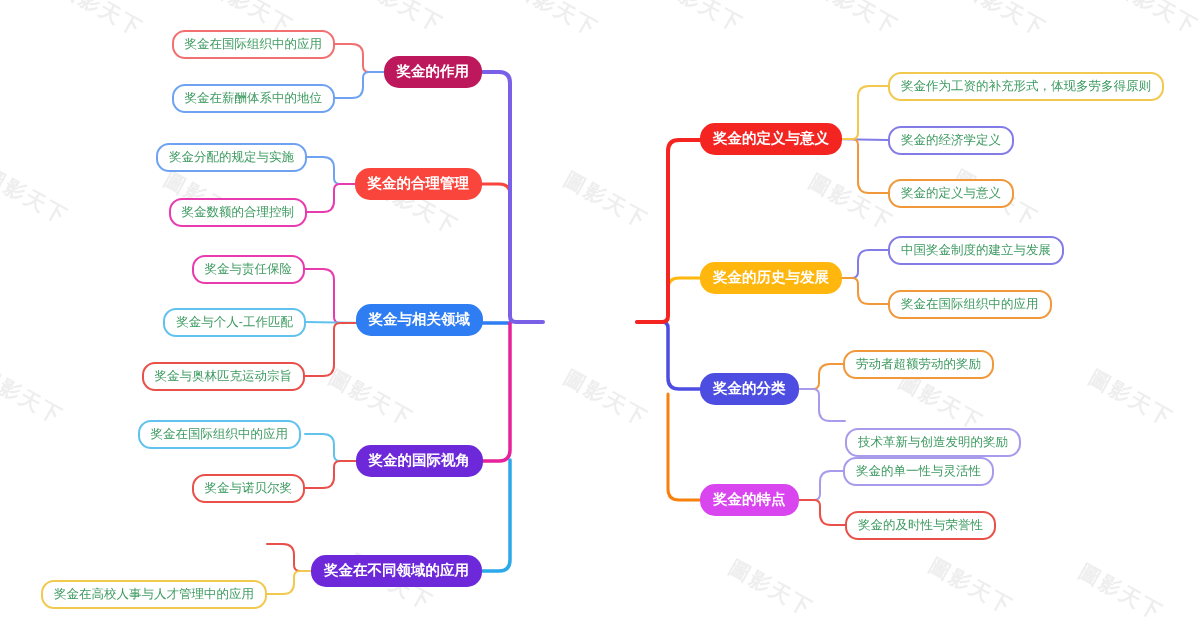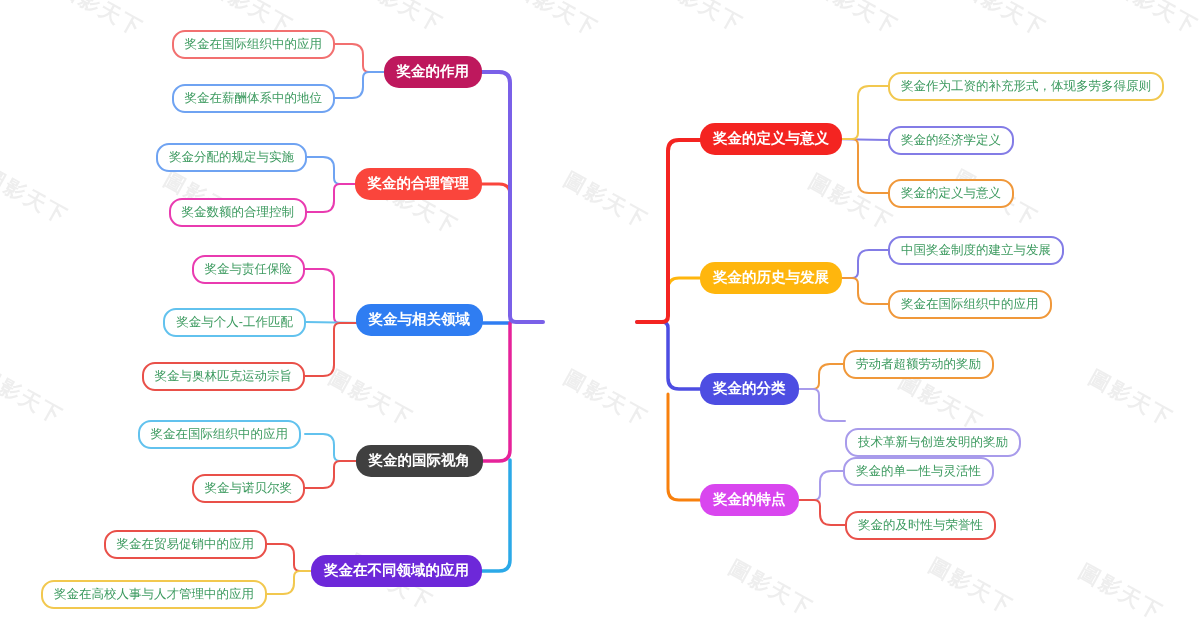--- a/index.html
+++ b/index.html
@@ -23,21 +23,21 @@
     position:absolute;left:542px;top:302px;background:#7D1216;color:#fff;
     border:2px solid #3F9647;border-radius:6px;padding:6px 11px;font-size:17px;
     font-weight:bold;white-space:nowrap;line-height:1.5;z-index:3;
   }
   .branch{
     position:absolute;color:#fff;font-weight:bold;font-size:14.5px;line-height:1.5;
     padding:5px 13px;border-radius:15px;white-space:nowrap;z-index:3;
   }
   .bg-red{background:#F42421}.bg-yellow{background:#FFB60D}.bg-indigo{background:#4D4DE2}
   .bg-orange{background:#d946ef}.bg-purple{background:#be185d}.bg-tomato{background:#FA453C}
-  .bg-blue{background:#2F7DF2}.bg-magenta{background:#404040}.bg-sky{background:#6d28d9}
+  .bg-blue{background:#2F7DF2}.bg-magenta{background:#6d28d9}.bg-sky{background:#6d28d9}
   .child{
     position:absolute;background:#fff;color:#3C9A5F;font-size:12.5px;line-height:1.5;
     padding:3px 11px;border-radius:13px;border:2px solid #ccc;white-space:nowrap;z-index:3;
   }
   .bd-yellow{border-color:#F2C84F}.bd-purple{border-color:#837CE6}.bd-purple-light{border-color:#A89BEB}
   .bd-orange{border-color:#F0983A}.bd-red{border-color:#E95049}.bd-red-light{border-color:#F27070}
   .bd-blue{border-color:#6FA3F2}.bd-cyan{border-color:#62C2EE}.bd-magenta{border-color:#E93BB0}
 
   .wm{
     position:absolute;z-index:1;font-size:21px;font-weight:bold;letter-spacing:2px;
@@ -147,16 +147,15 @@
   <div class="branch bg-blue" style="right:717px;top:304px">奖金与相关领域</div>
   <div class="child bd-magenta" style="right:895px;top:255px">奖金与责任保险</div>
   <div class="child bd-cyan" style="right:894px;top:308px">奖金与个人-工作匹配</div>
   <div class="child bd-red" style="right:895px;top:362px">奖金与奥林匹克运动宗旨</div>
 
   <div class="branch bg-magenta" style="right:717px;top:445px">奖金的国际视角</div>
   <div class="child bd-cyan" style="right:899px;top:420px">奖金在国际组织中的应用</div>
   <div class="child bd-red" style="right:895px;top:474px">奖金与诺贝尔奖</div>
 
   <div class="branch bg-sky" style="right:718px;top:555px">奖金在不同领域的应用</div>
-  <div class="child bd-red" style="right:933px;top:530px">奖金在贸易促销中的应用</div>
   <div class="child bd-yellow" style="right:933px;top:580px">奖金在高校人事与人才管理中的应用</div>
 
 </div>
 
 </body></html>

